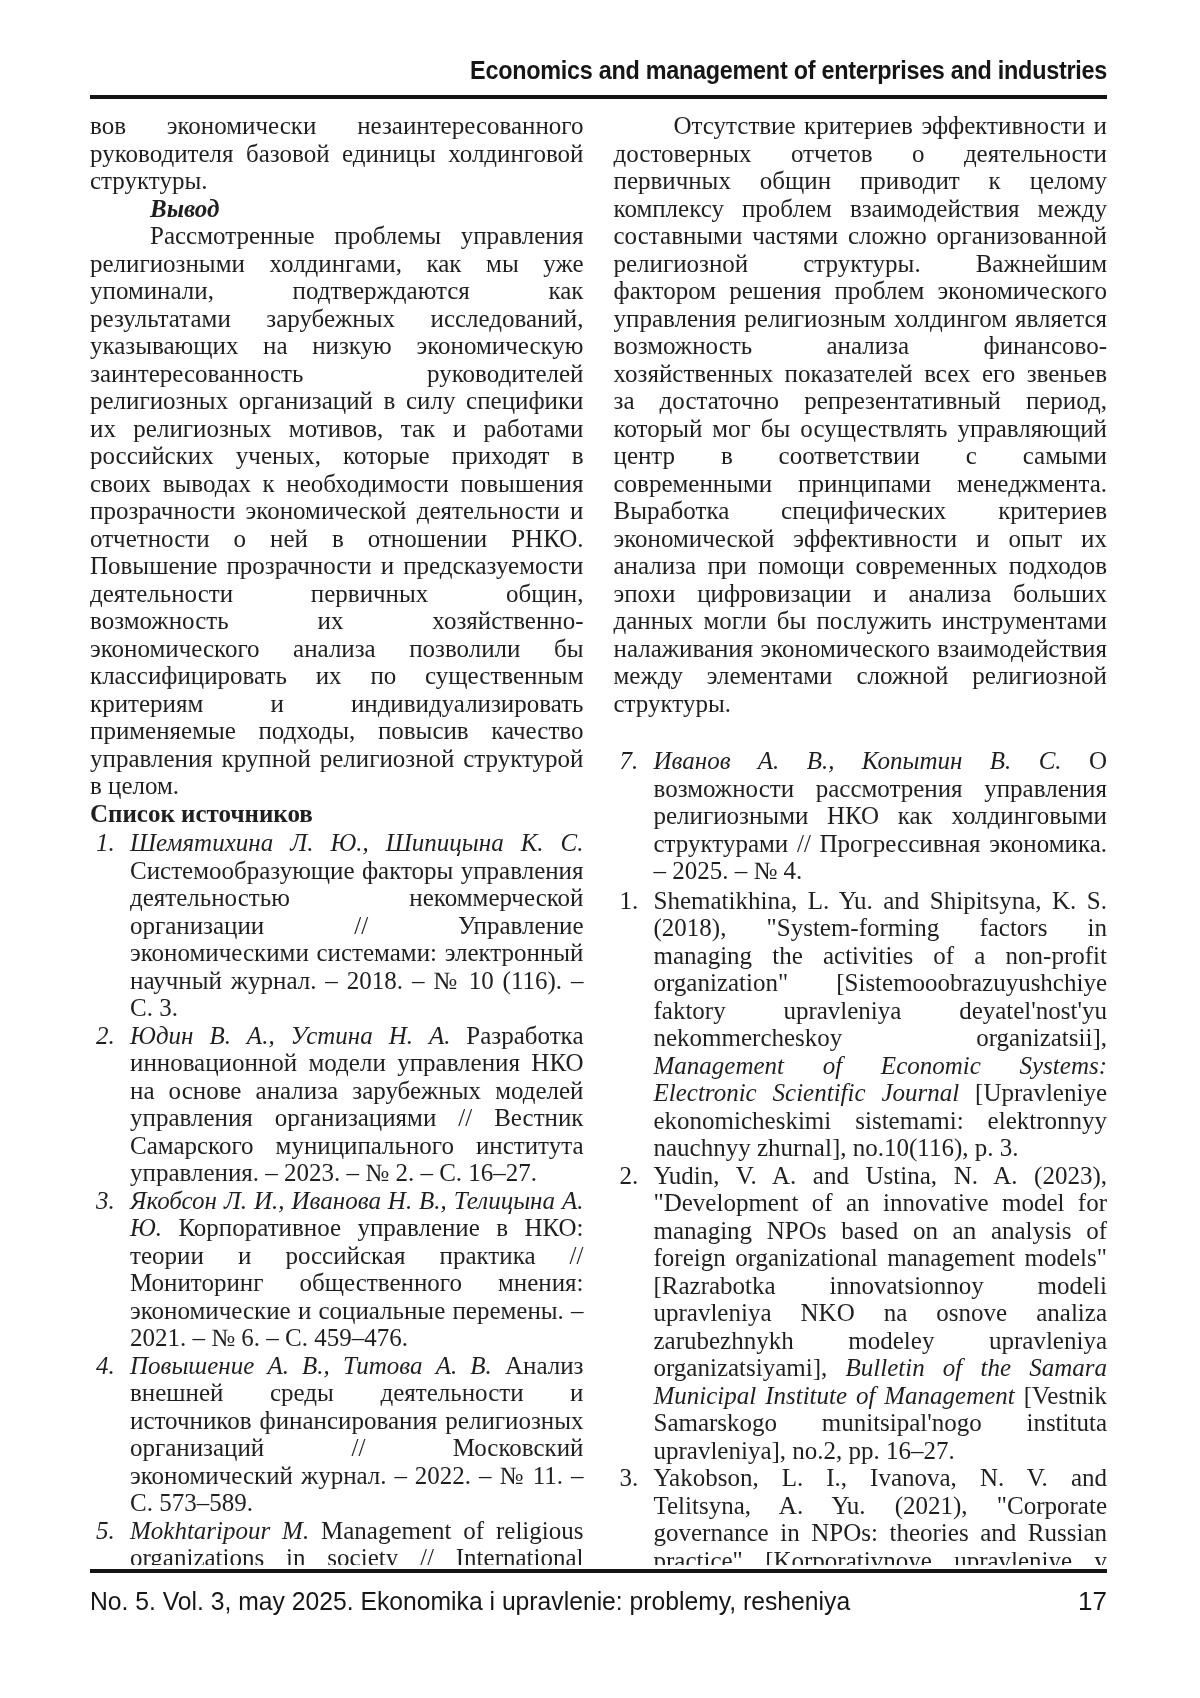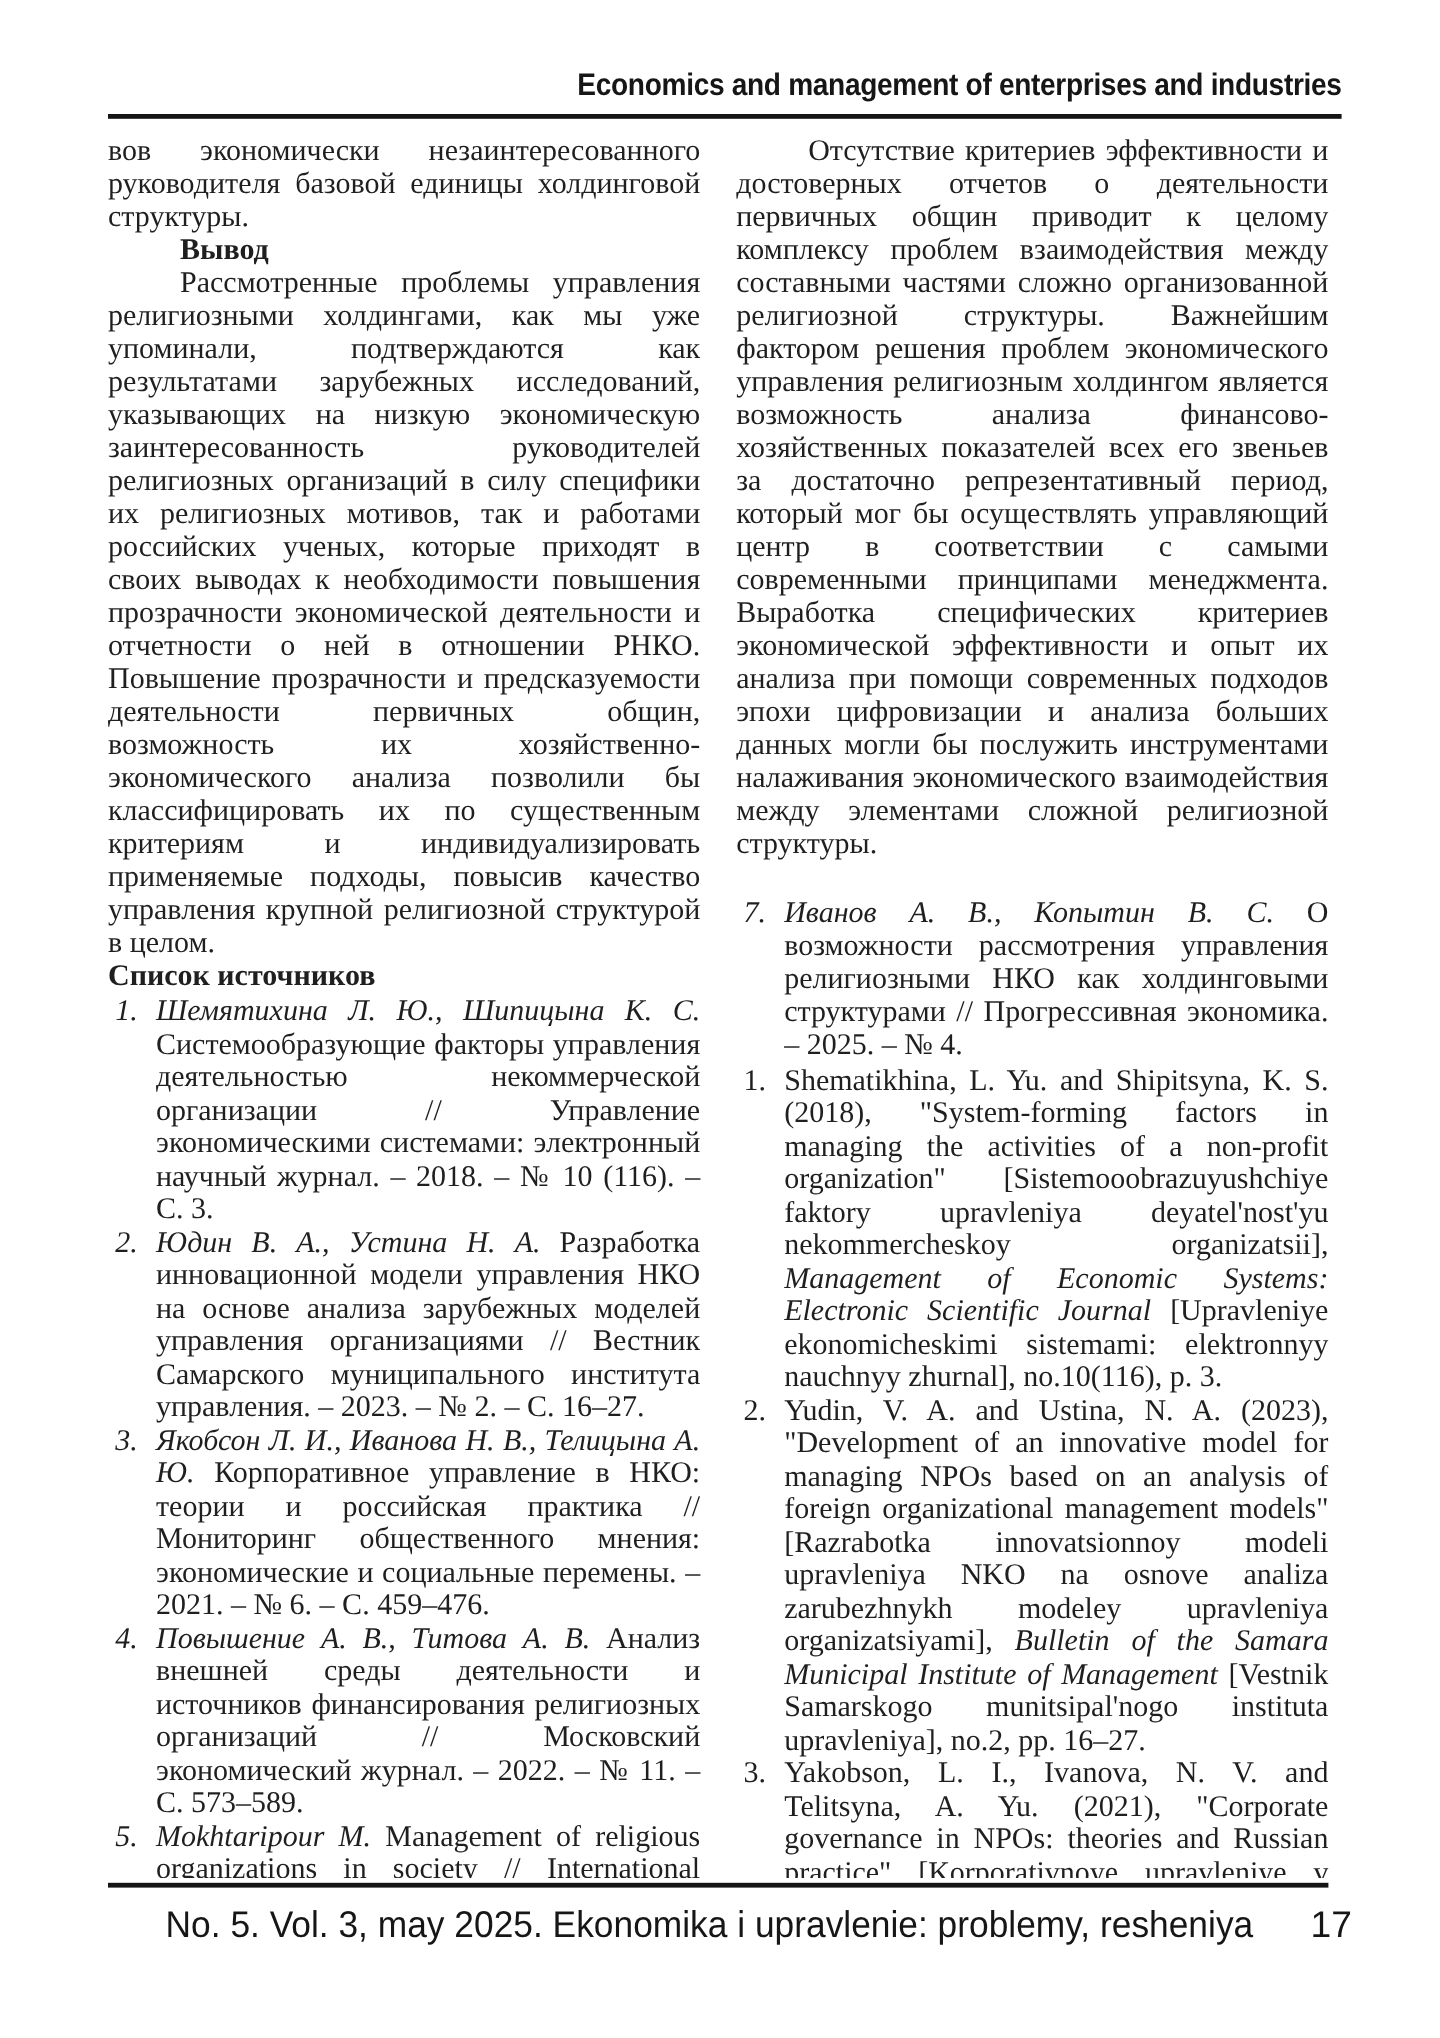--- a/index.html
+++ b/index.html
@@ -7,21 +7,21 @@
   .page{
     position:relative;
     width:1200px;height:1698px;
     margin:0 auto;
     background:#ffffff;
     color:#1f1f1f;
     font-family:"Liberation Serif", serif;
     overflow:hidden;
   }
   
-  .header{position:absolute;left:90px;right:82px;top:54px;}
+  .header{position:absolute;left:90px;right:93px;top:54px;}
   .header-title{
     text-align:right;
     font-family:"Liberation Sans", sans-serif;
     font-weight:bold;
     font-size:26px;
     line-height:32px;
     letter-spacing:-0.3px;
     transform:scaleX(0.9);
     transform-origin:100% 50%;
     color:#161616;
@@ -30,39 +30,39 @@
   .header-rule{margin-top:9px;height:4px;background:#151515;}
   
   .columns{
     position:absolute;left:90px;right:93px;top:112px;bottom:133px;
     display:flex;gap:30px;overflow:hidden;
     font-size:25px;line-height:27.5px;
   }
   .col{flex:0 0 auto;width:calc(50% - 15px);hyphens:auto;-webkit-hyphens:auto;}
   .col p{margin:0;text-align:justify;}
   .para-indent{text-indent:60px;}
-  .bold{font-weight:bold;}
+  .bold{font-weight:bold;font-style:italic;}
   .center-heading{margin:0;text-align:center;font-weight:bold;}
   .sources-heading{margin-top:28px;}
   .references-heading{margin-top:30px;}
   ol.ref-list{list-style:none;margin:2px 0 0 0;padding:0;}
   ol.ref-list li{position:relative;padding-left:40px;text-align:justify;}
   .num{position:absolute;left:6px;top:0;}
   .num-italic{font-style:italic;}
   .authors{font-style:italic;}
   .journal{font-style:italic;}
   .item7{position:relative;padding-left:40px;margin-top:30px;text-align:justify;}
   
   .footer{position:absolute;left:90px;right:93px;top:1569px;}
   .footer-rule{height:4px;background:#151515;}
   .footer-row{
     margin-top:13px;
     display:flex;justify-content:space-between;align-items:baseline;
     font-family:"Liberation Sans", sans-serif;
-    font-size:31px;color:#161616;margin-left:48px;
+    font-size:26px;color:#161616;
   }
   .footer-left{transform:scaleX(0.95);transform-origin:0 50%;white-space:nowrap;}
 </style>
 </head>
 <body>
 
 <div class="page">
 
   <div class="header">
     <div class="header-title">Economics and management of enterprises and industries</div>

